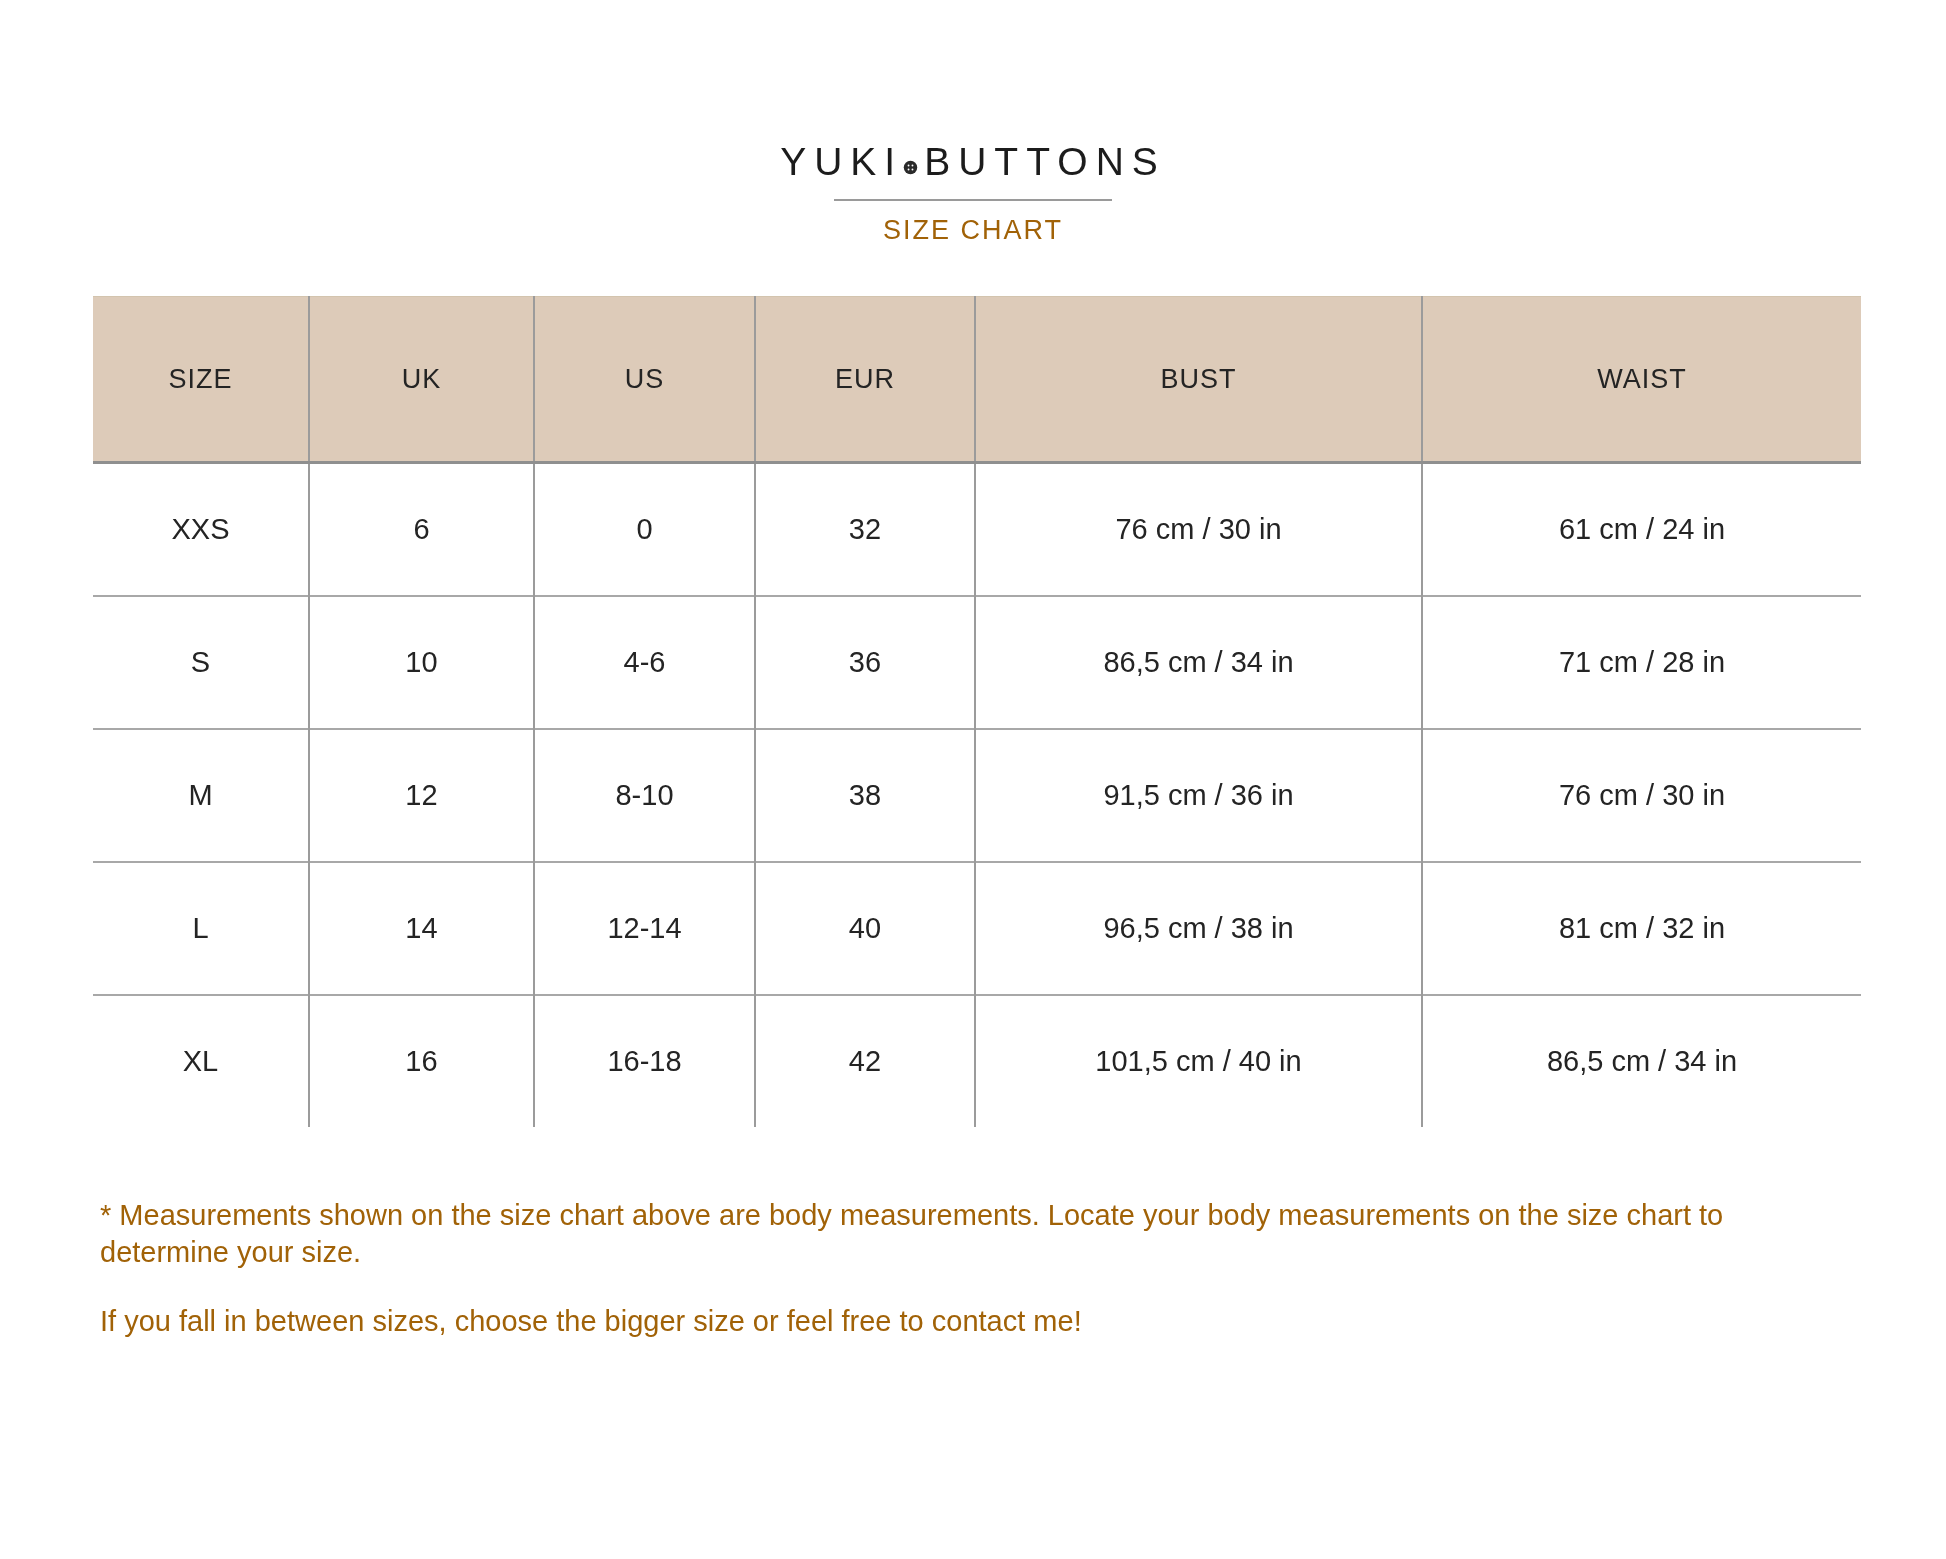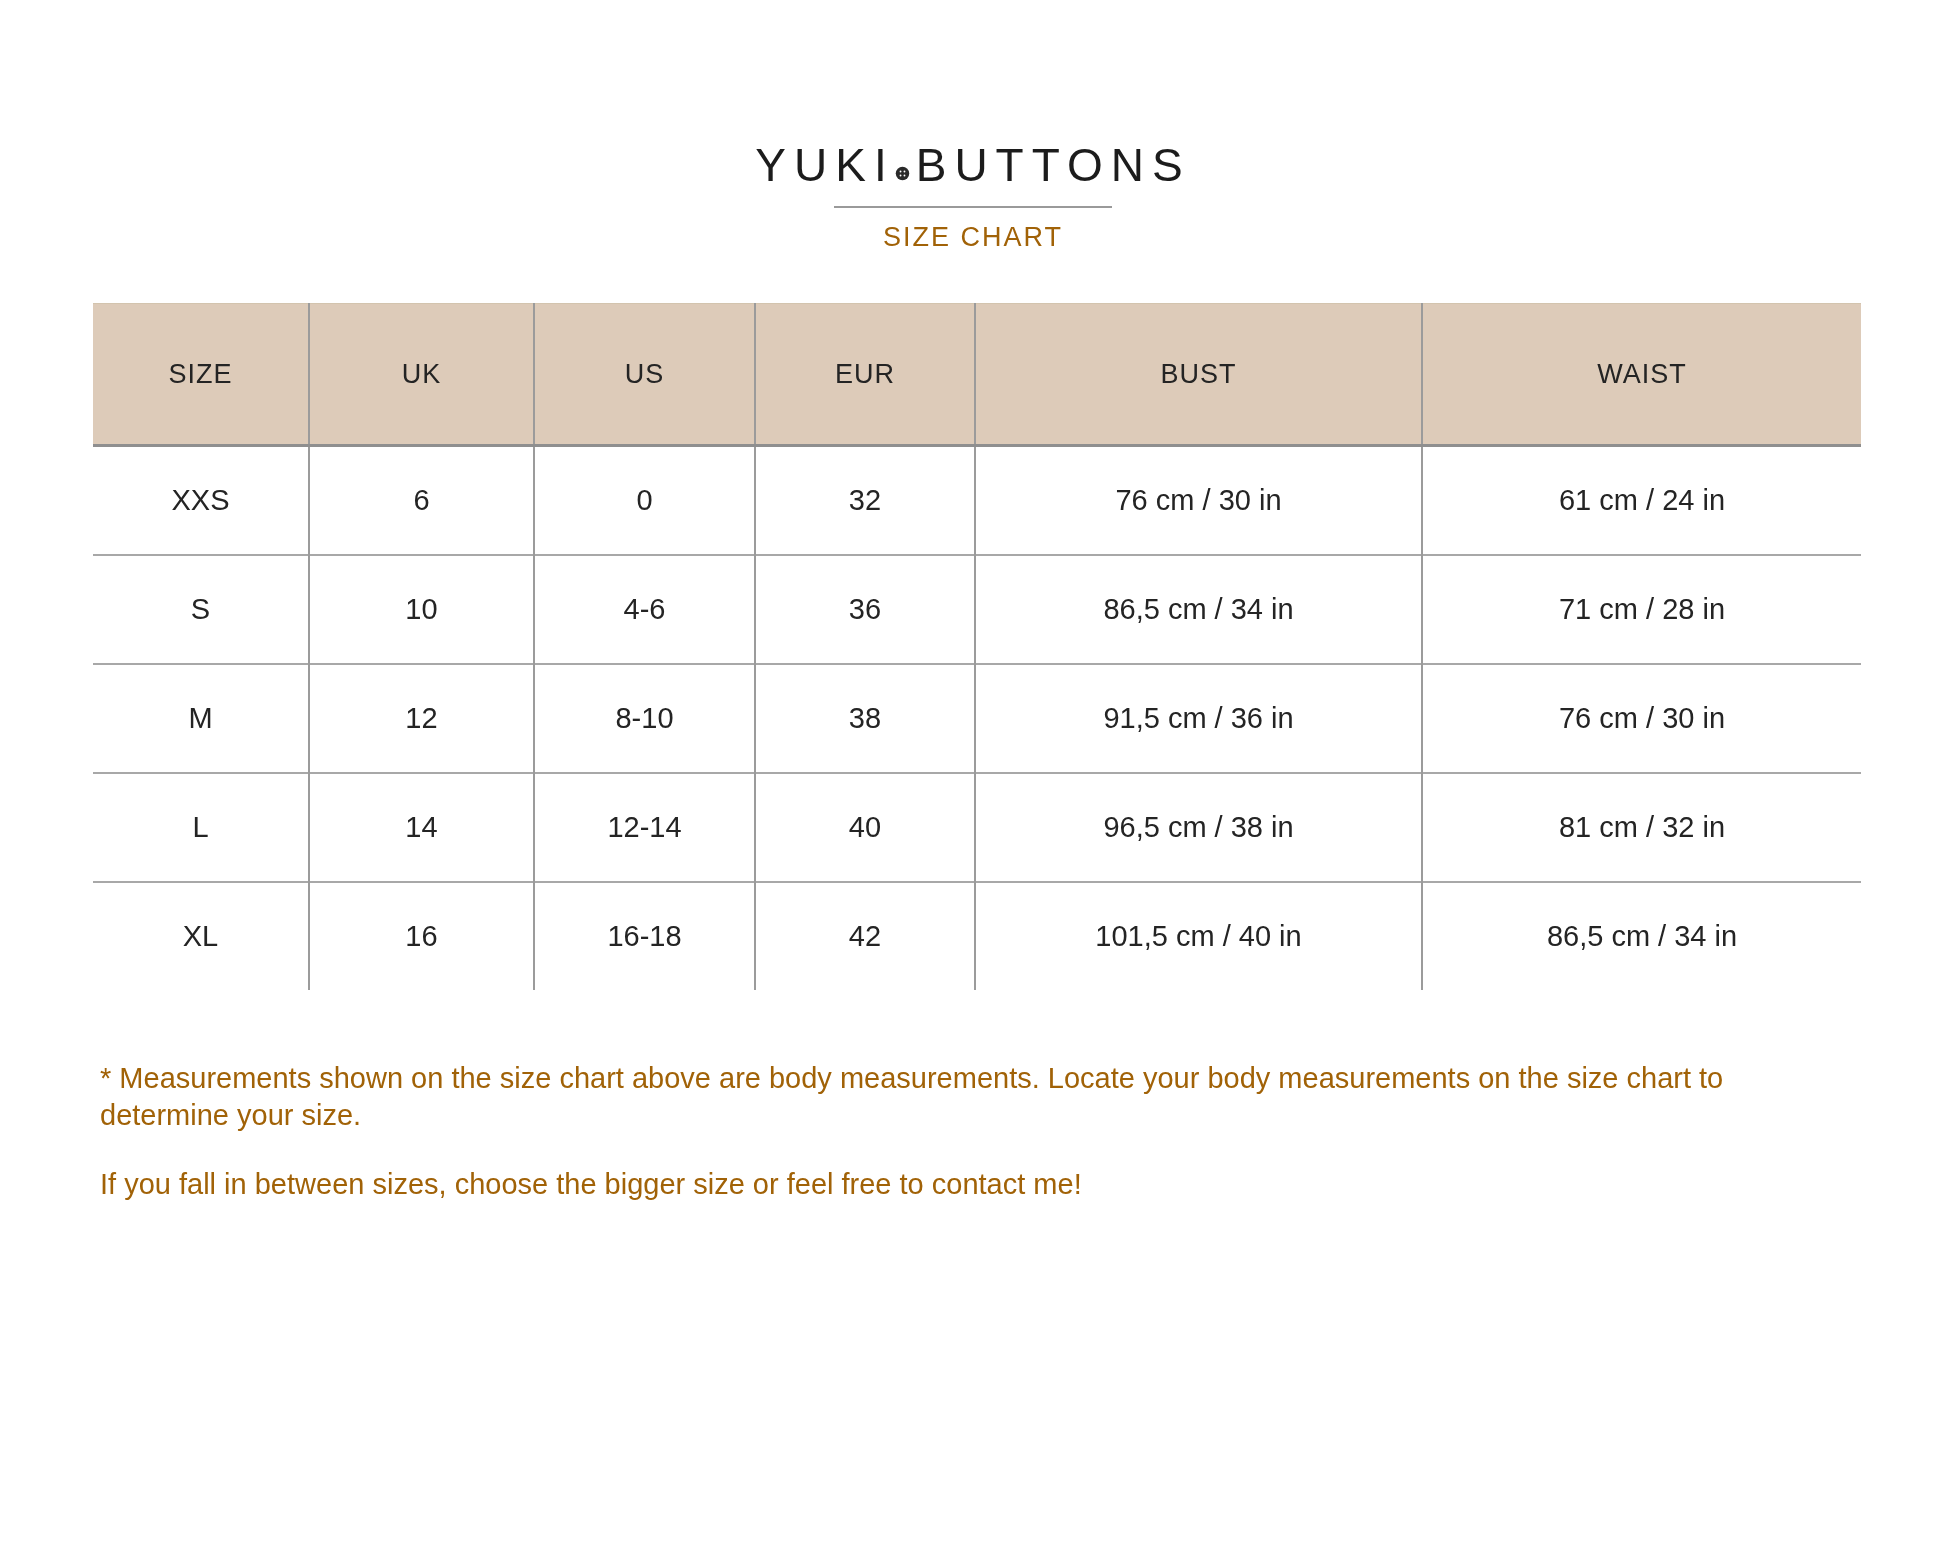--- a/index.html
+++ b/index.html
@@ -14,21 +14,21 @@
     color: #212121;
     overflow: hidden;
   }
 
   
   .brand {
     margin-top: 142px;
     text-align: center;
   }
   .brand-title {
-    font-size: 46px;
+    font-size: 39px;
     letter-spacing: 8px;
     font-weight: 500;
     color: #1c1c1c;
     line-height: 1;
   }
   .btn-dot {
     display: inline-block;
     width: 15px;
     height: 15px;
     margin: 0 6px 0 0;
@@ -54,21 +54,21 @@
     margin: 52px 0 0 93px;
     width: 1768px;
     border-collapse: collapse;
     table-layout: fixed;
   }
   .size-table th,
   .size-table td {
     text-align: center;
     vertical-align: middle;
     border-right: 2px solid #9b9b9b;
-    padding: 0;
+    padding: 12px;
   }
   .size-table th:last-child,
   .size-table td:last-child {
     border-right: none;
   }
   .size-table thead th {
     height: 140px;
     background: #ddcbb9;
     border-top: 1px solid #d3c4ae;
     border-bottom: 3px solid #8f8f8f;

